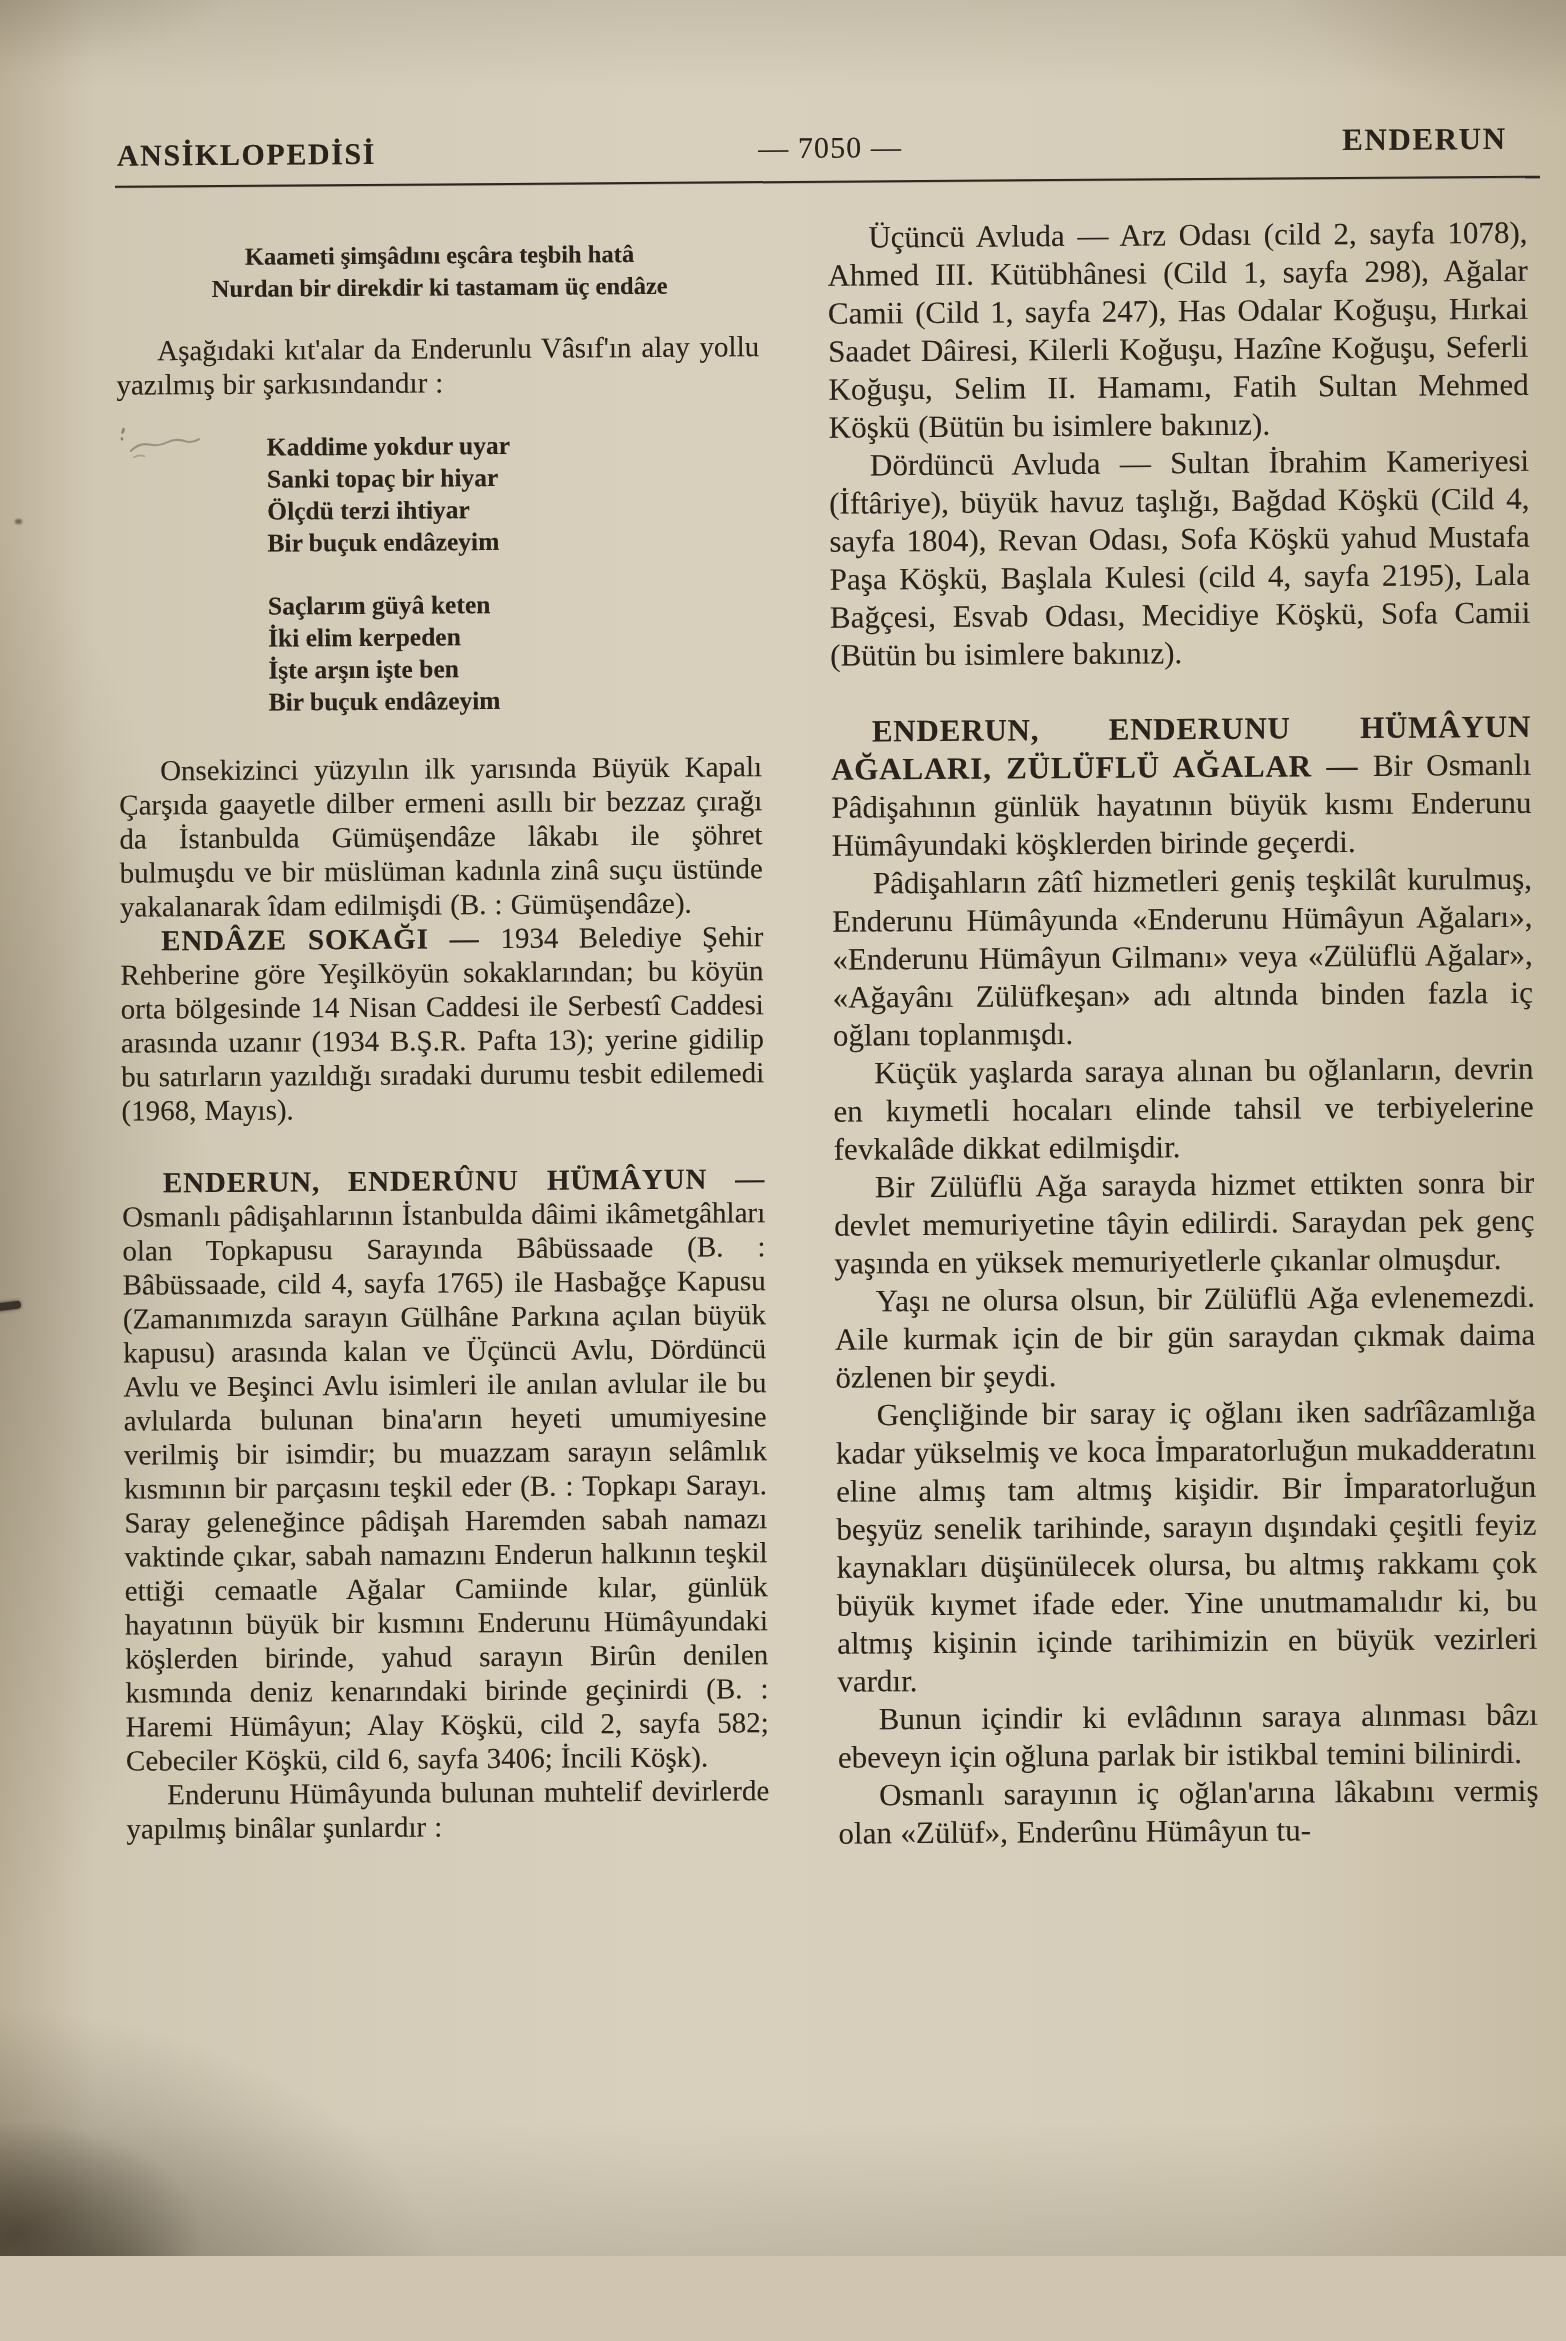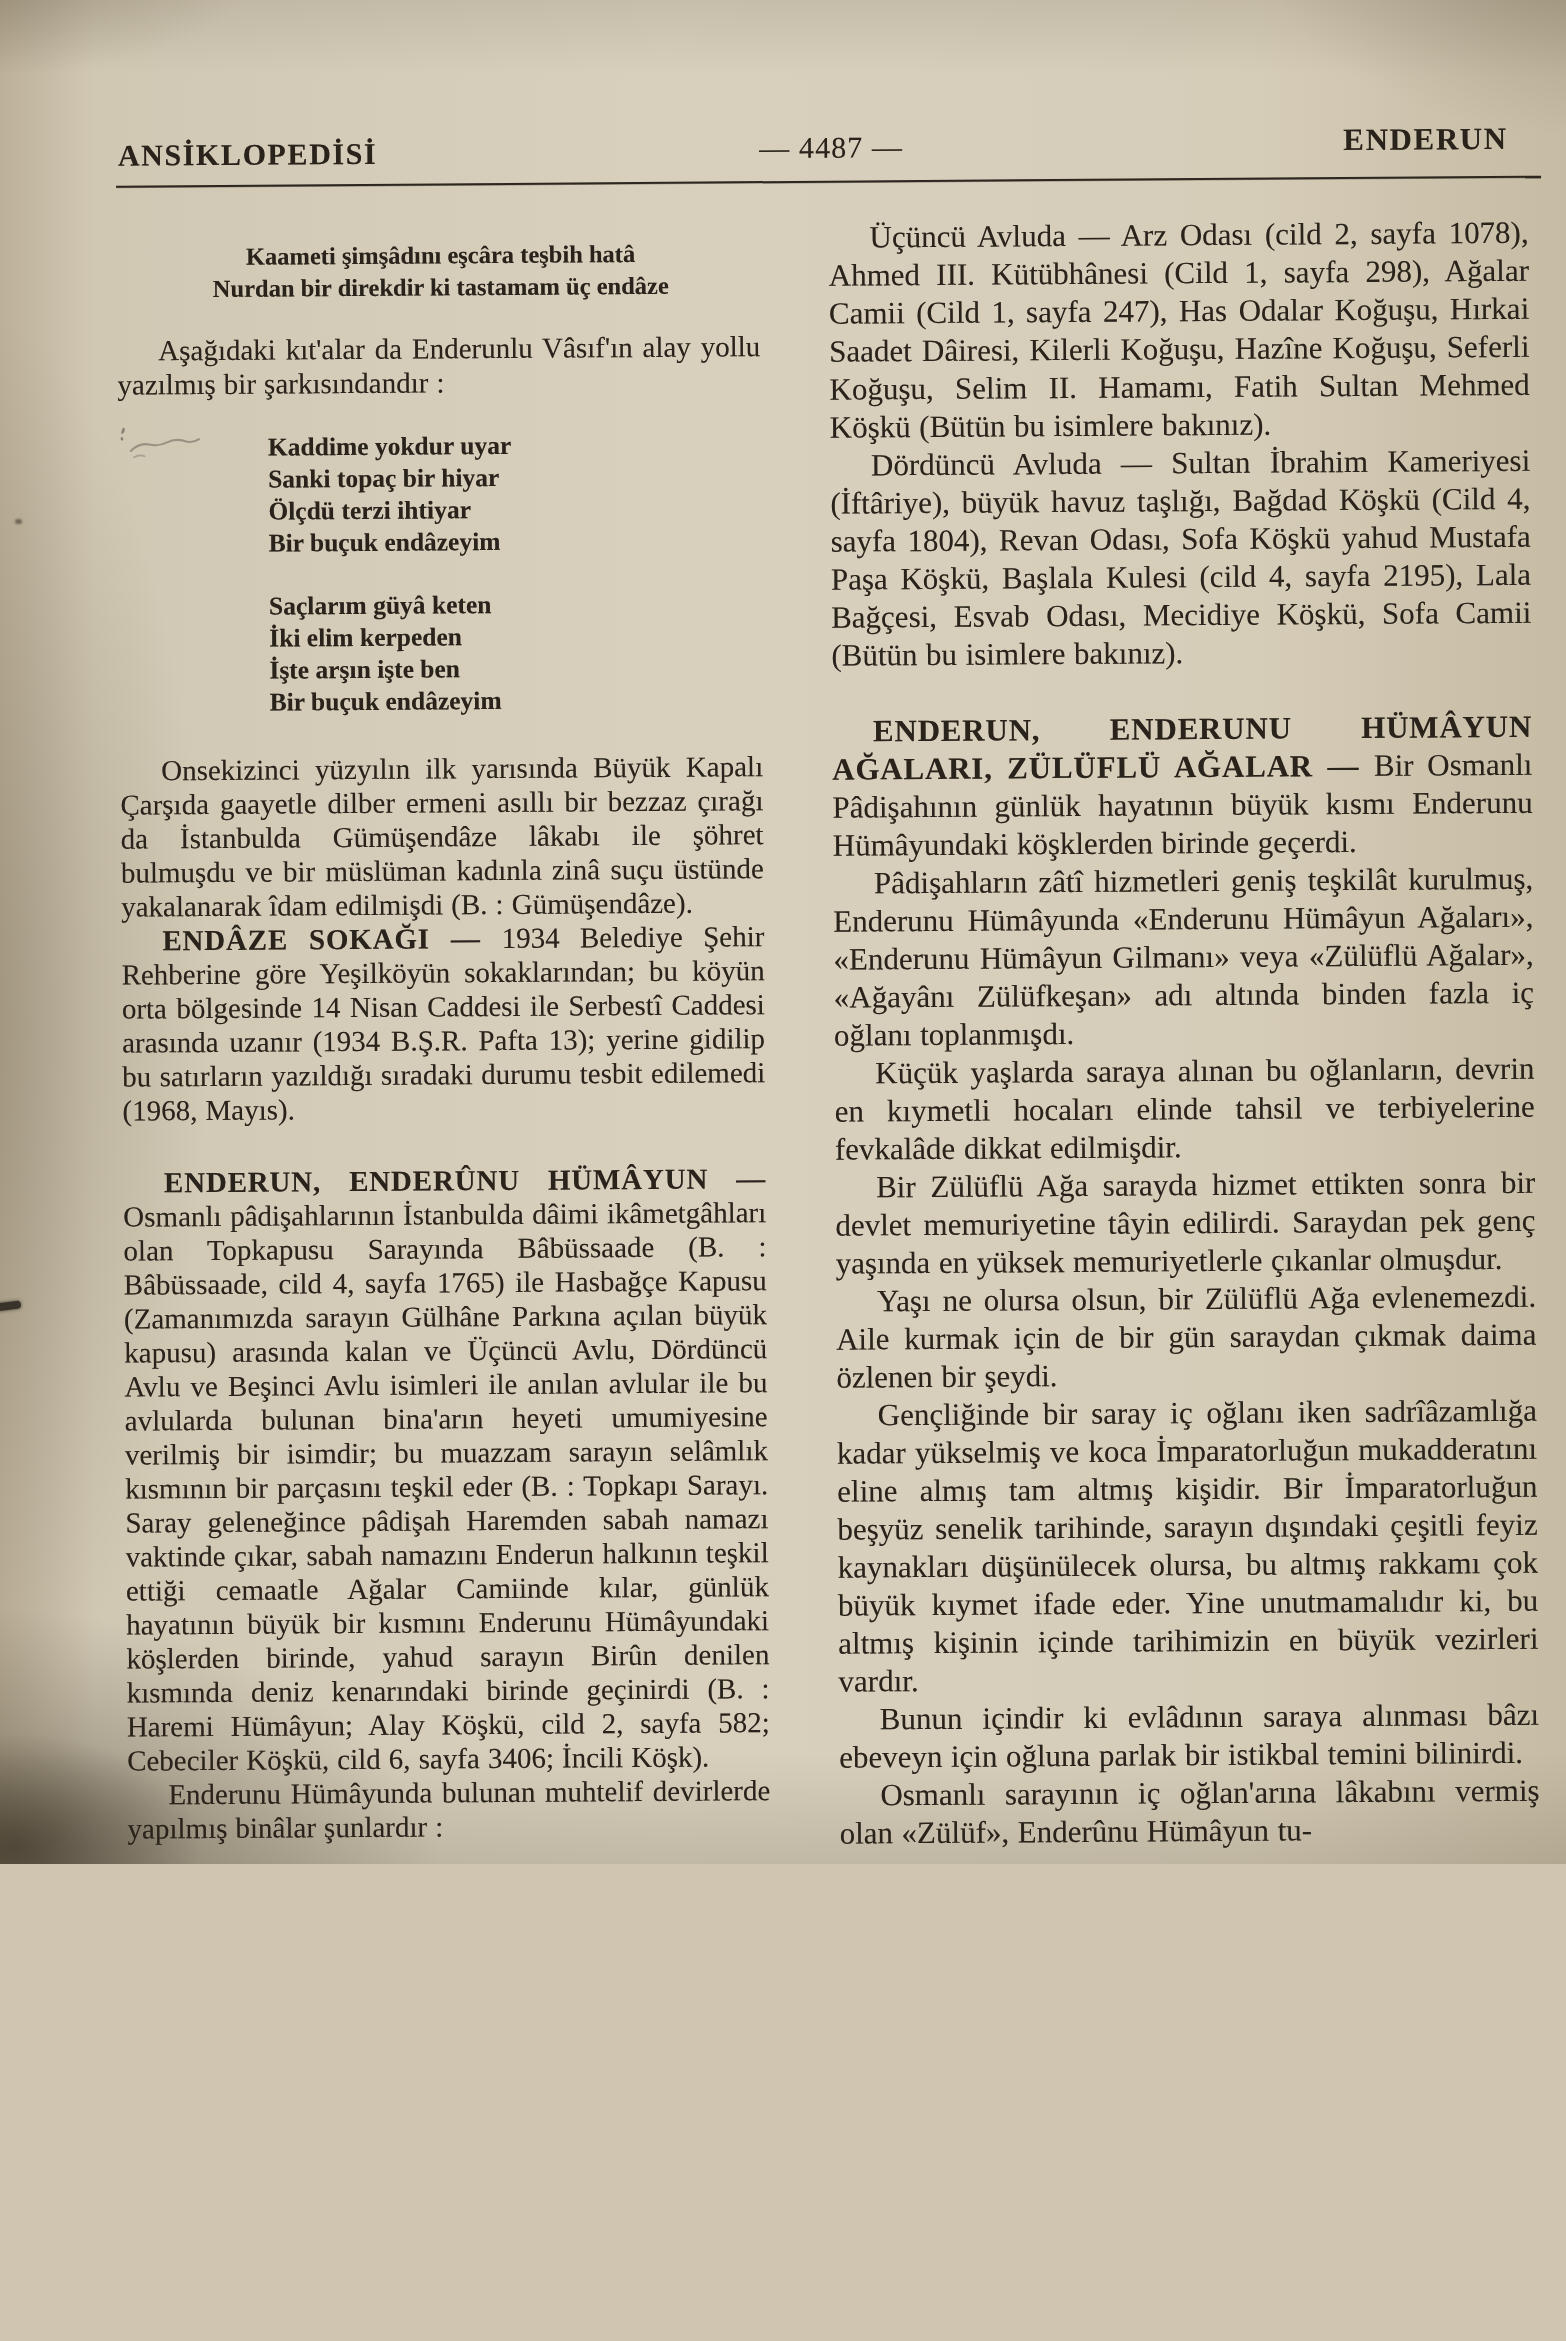--- a/index.html
+++ b/index.html
@@ -4,21 +4,21 @@
 <style>
   * { margin:0; padding:0; box-sizing:border-box; }
   html, body { width:1566px; height:2342px; }
   body {
     font-family: "Liberation Serif", "DejaVu Serif", serif;
     color:#29231b;
     overflow:hidden;
     background:#cfc5b0;
   }
   .page {
-    position:relative; width:1566px; height:1864px; overflow:hidden;
+    position:relative; width:1566px; height:2256px; overflow:hidden;
     background:
       radial-gradient(798px 479px at -3% 102%, rgba(52,44,30,0.55), rgba(52,44,30,0) 62%),
       radial-gradient(266px 160px at 1% 99%, rgba(40,33,22,0.55), rgba(40,33,22,0) 70%),
       radial-gradient(319px 957px at -2% 55%, rgba(90,80,60,0.30), rgba(90,80,60,0) 75%),
       radial-gradient(479px 266px at 101% -2%, rgba(95,85,64,0.28), rgba(95,85,64,0) 65%),
       radial-gradient(372px 160px at 0% -2%, rgba(95,85,64,0.30), rgba(95,85,64,0) 70%),
       linear-gradient(180deg, rgba(88,78,58,0.14) 0%, rgba(88,78,58,0) 4%, rgba(88,78,58,0) 94%, rgba(88,78,58,0.18) 100%),
       linear-gradient(90deg, #bcb098 0%, #d1c8b4 6%, #d8d0bd 42%, #d6cdb9 80%, #c6bba3 100%);
   }
   .content {
@@ -64,21 +64,21 @@
 </style>
 </head>
 <body>
 
 <div class="page">
 
   <div class="content">
 
     <header class="pagehead">
       <span class="ph-left">ANSİKLOPEDİSİ</span>
-      <span class="ph-center">— 4487 —</span>
+      <span class="ph-center">— 7050 —</span>
       <span class="ph-right">ENDERUN</span>
     </header>
 
     <div class="rule"></div>
 
     <div class="columns">
 
       <div class="col col-left">
 
         <div class="epigraph">

